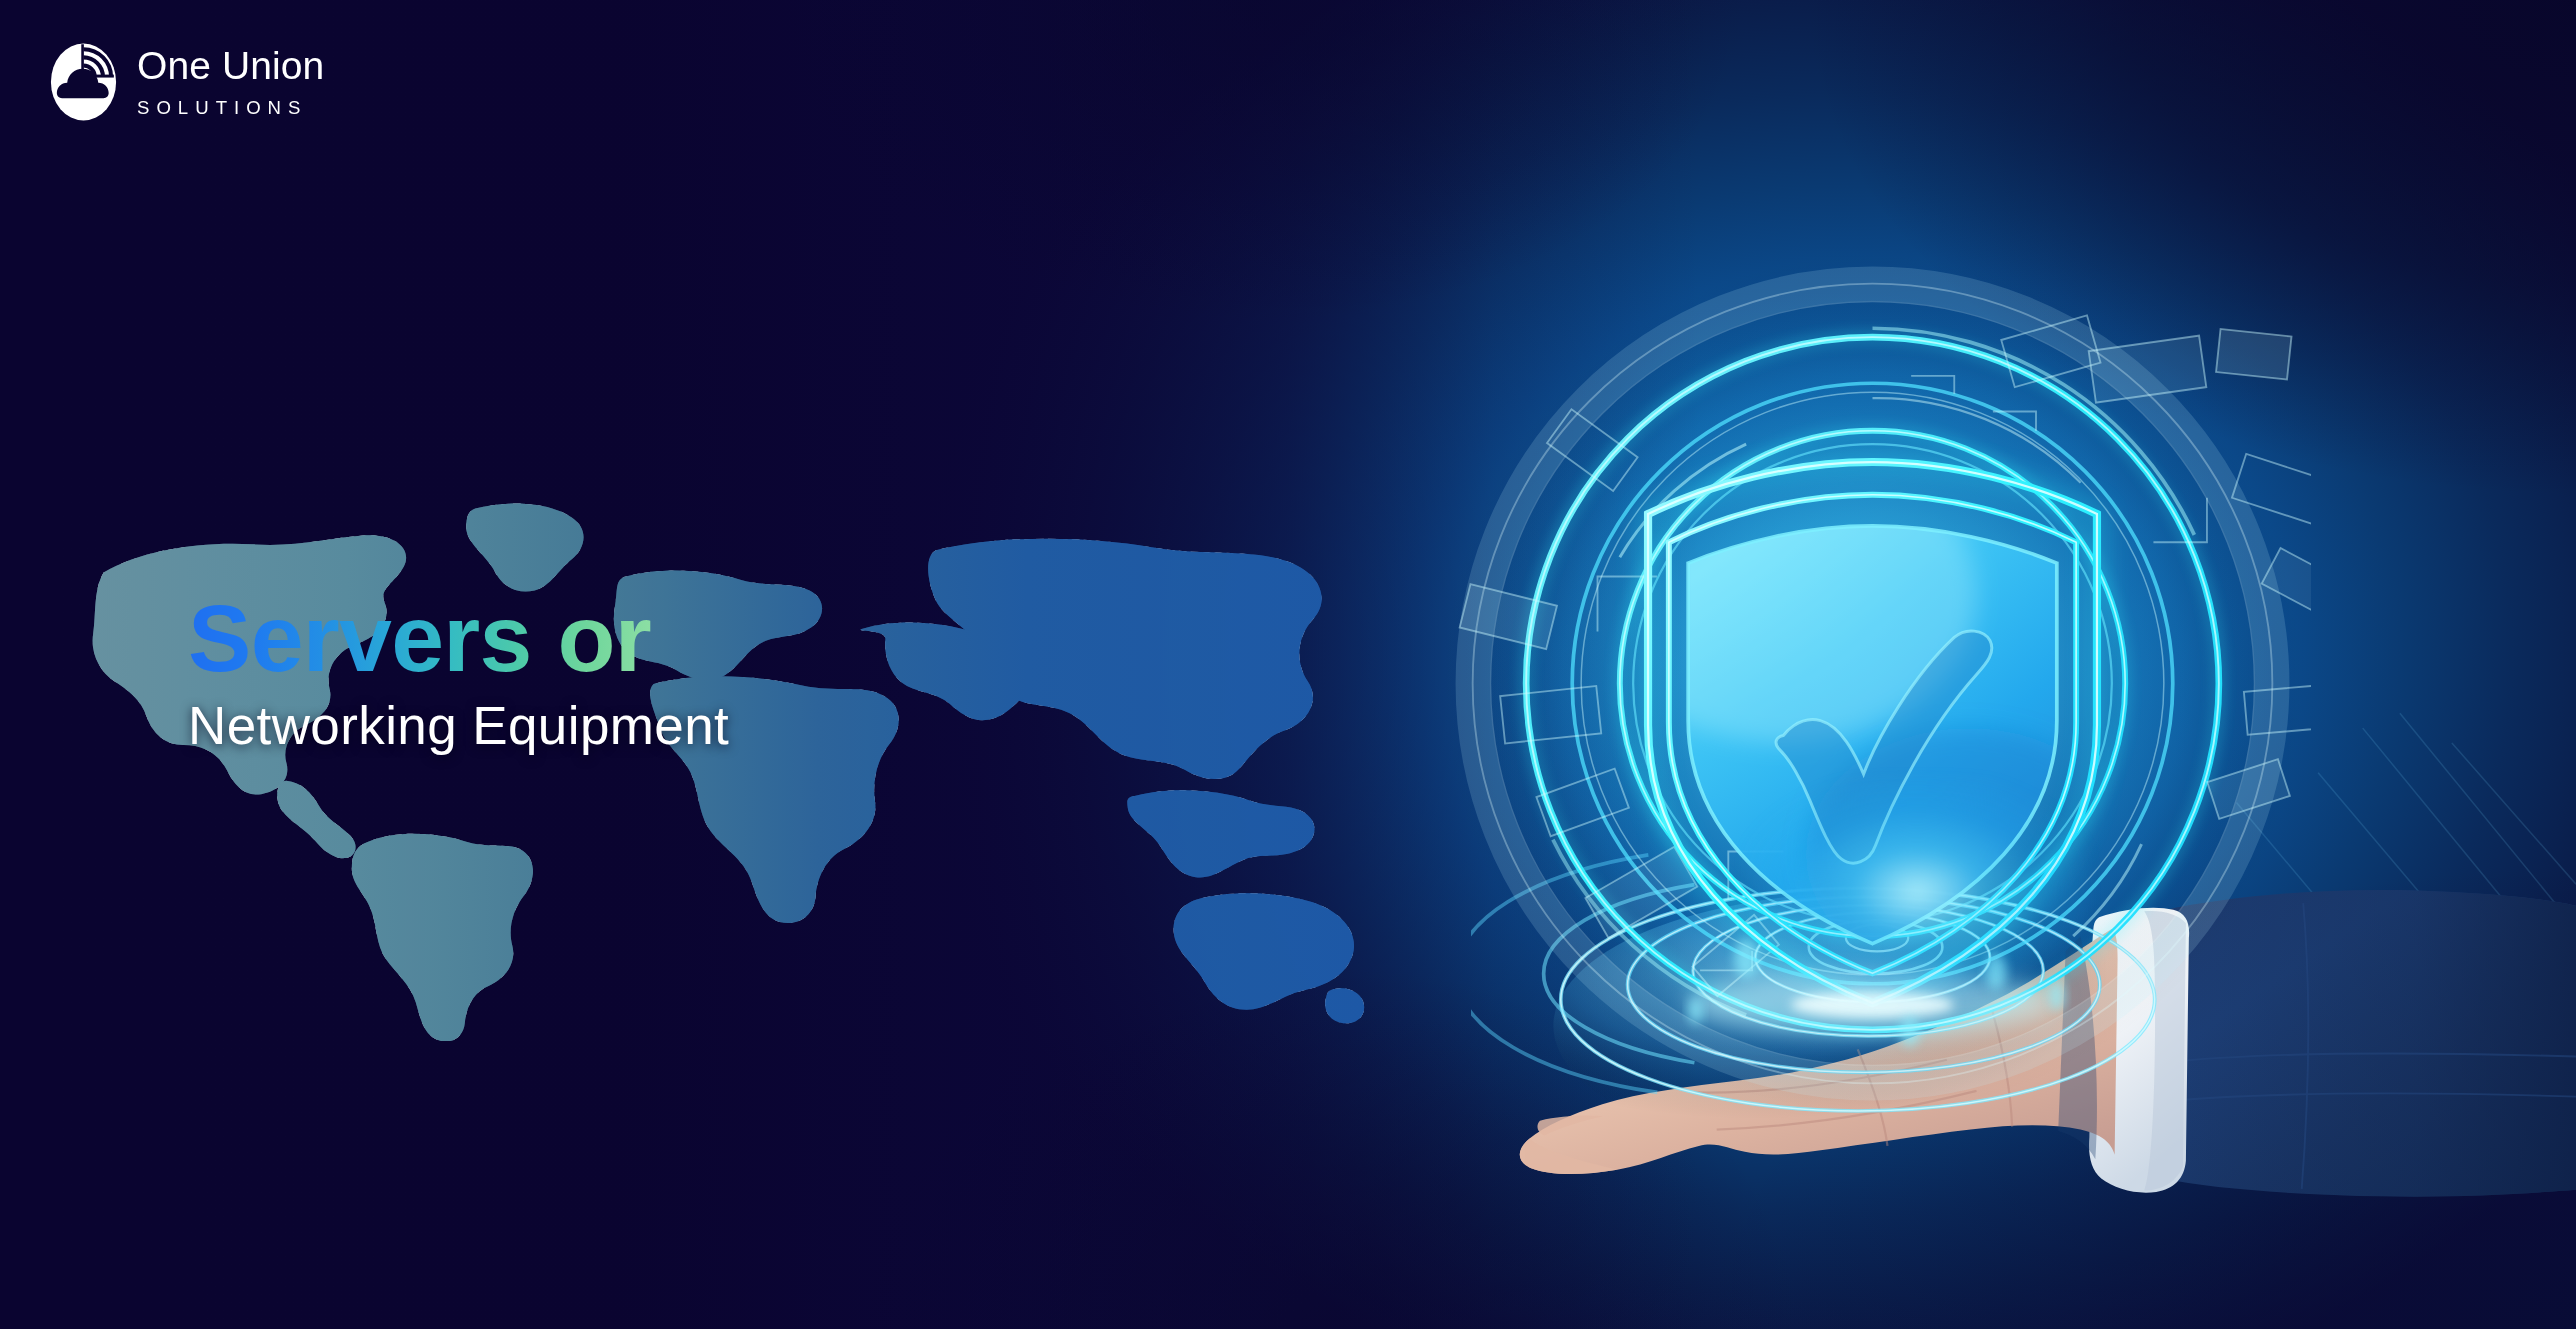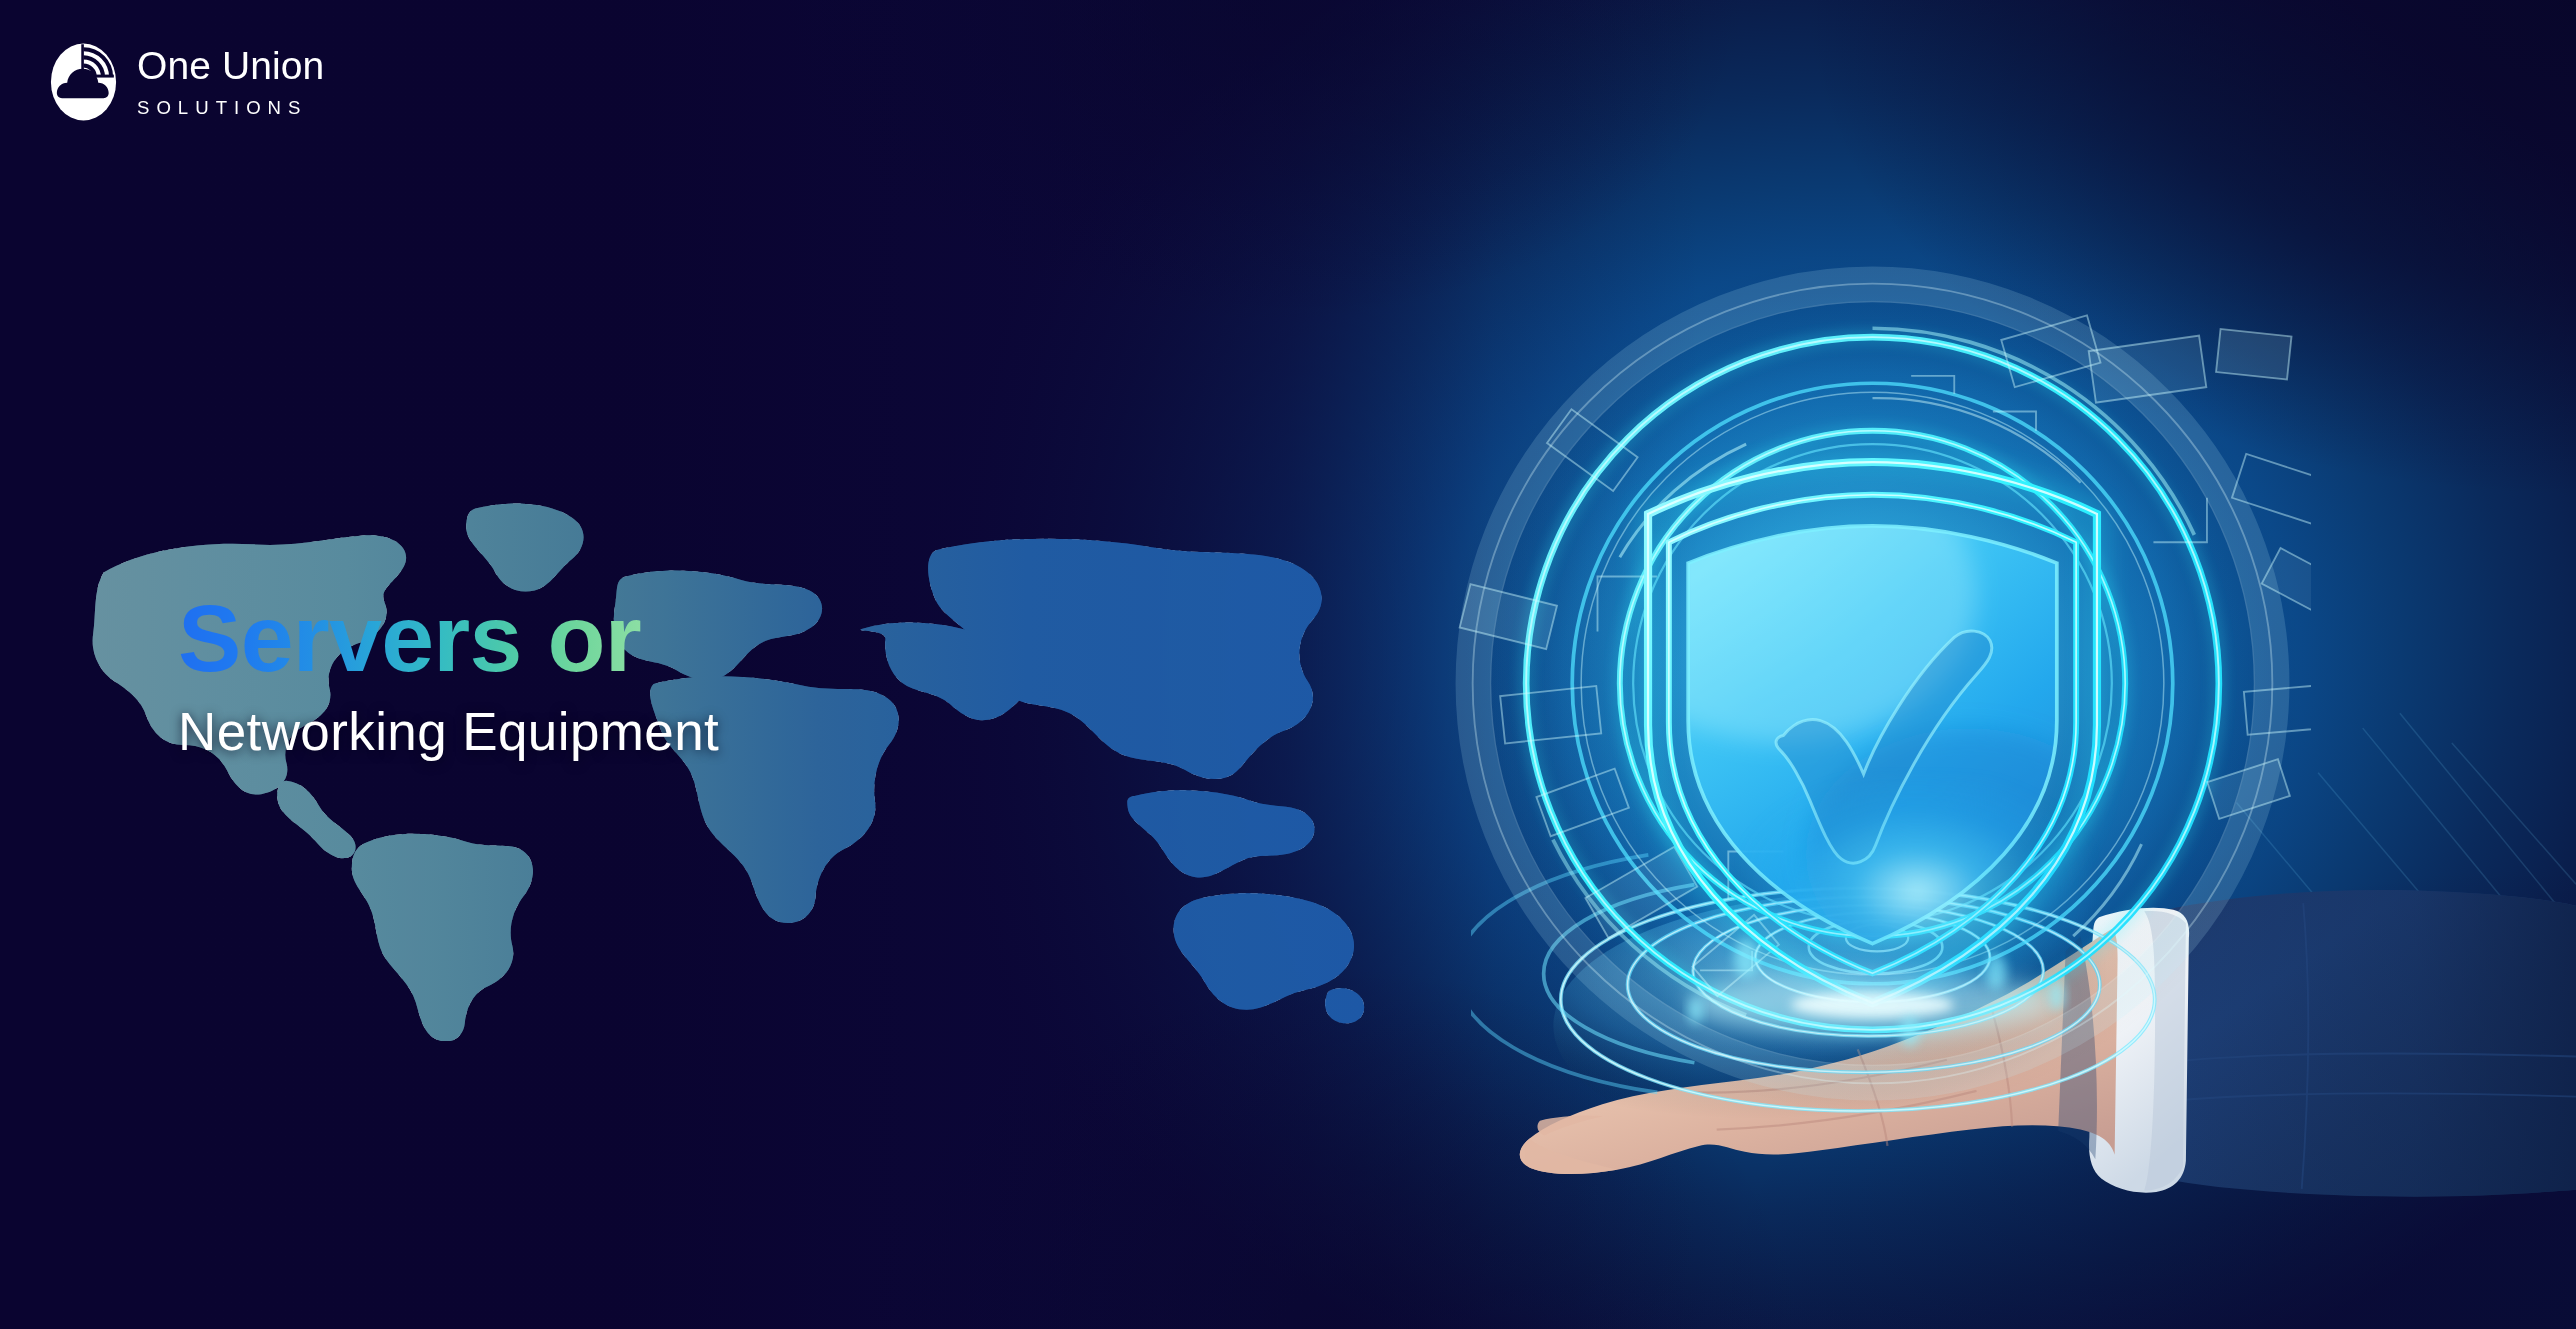--- a/index.html
+++ b/index.html
@@ -59,33 +59,33 @@
   .logo-top{
     color:#ffffff; font-size:39px; line-height:1.0;
     font-weight:400; letter-spacing:0.1px;
   }
   .logo-bottom{
     color:#ffffff; font-size:18.6px; line-height:1.0;
     font-weight:400; letter-spacing:7px; margin-top:14px;
   }
 
   
-  .copy{ position:absolute; left:178px; top:591px; }
+  .copy{ position:absolute; left:188px; top:591px; }
   .headline{
     font-size:95px; line-height:1.0; font-weight:700;
     letter-spacing:-0.7px; margin:0;
     background:linear-gradient(92deg,
       #1f6ff0 0%, #1f7af0 14%, #2390e4 30%, #29a8d6 44%,
       #35bcc2 57%, #4ecaa8 72%, #6fd69c 86%, #8ddfa4 100%);
     -webkit-background-clip:text; background-clip:text;
     -webkit-text-fill-color:transparent; color:transparent;
     width:max-content;
   }
   .subhead{
-    margin:18px 0 0 0;
+    margin:12px 0 0 0;
     font-size:53px; line-height:1.05; font-weight:300;
     color:#ffffff; letter-spacing:0.4px;
     text-shadow:0 1.5px 10.4px rgba(4,2,26,.75);
   }
 
   
   #hologram{
     position:absolute; left:1434px; top:245px;
     width:877px; height:877px;
   }

